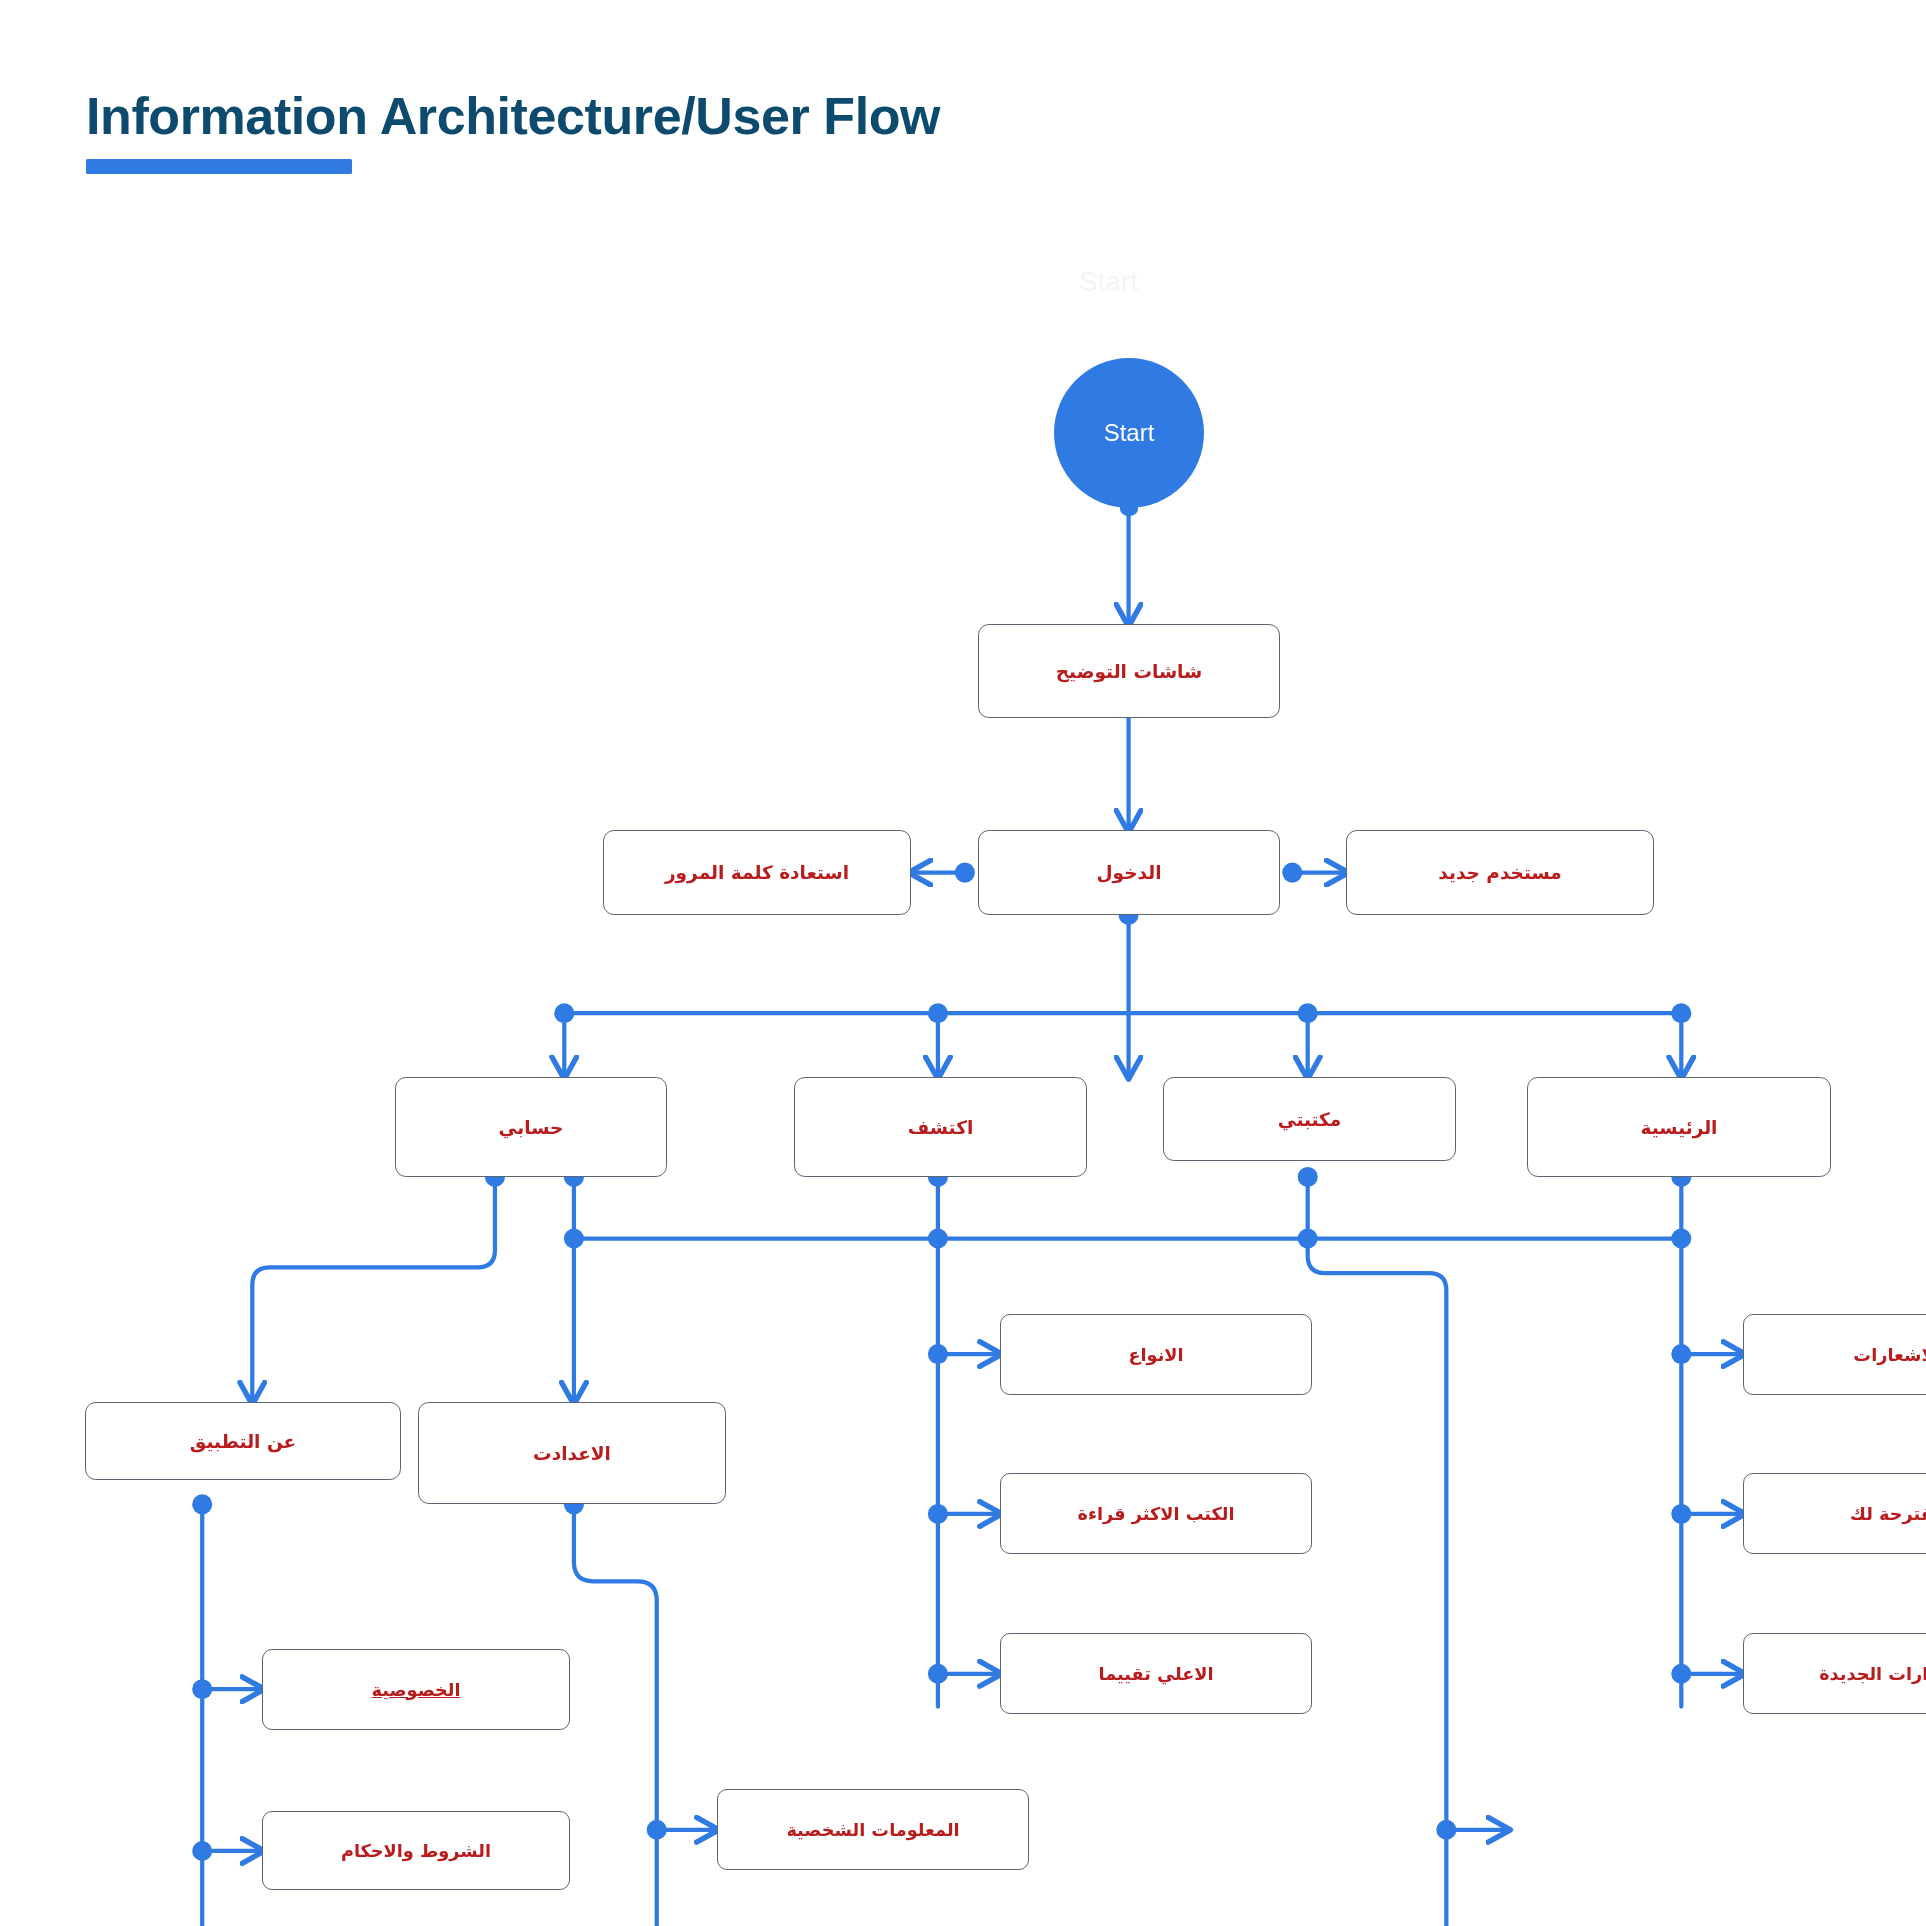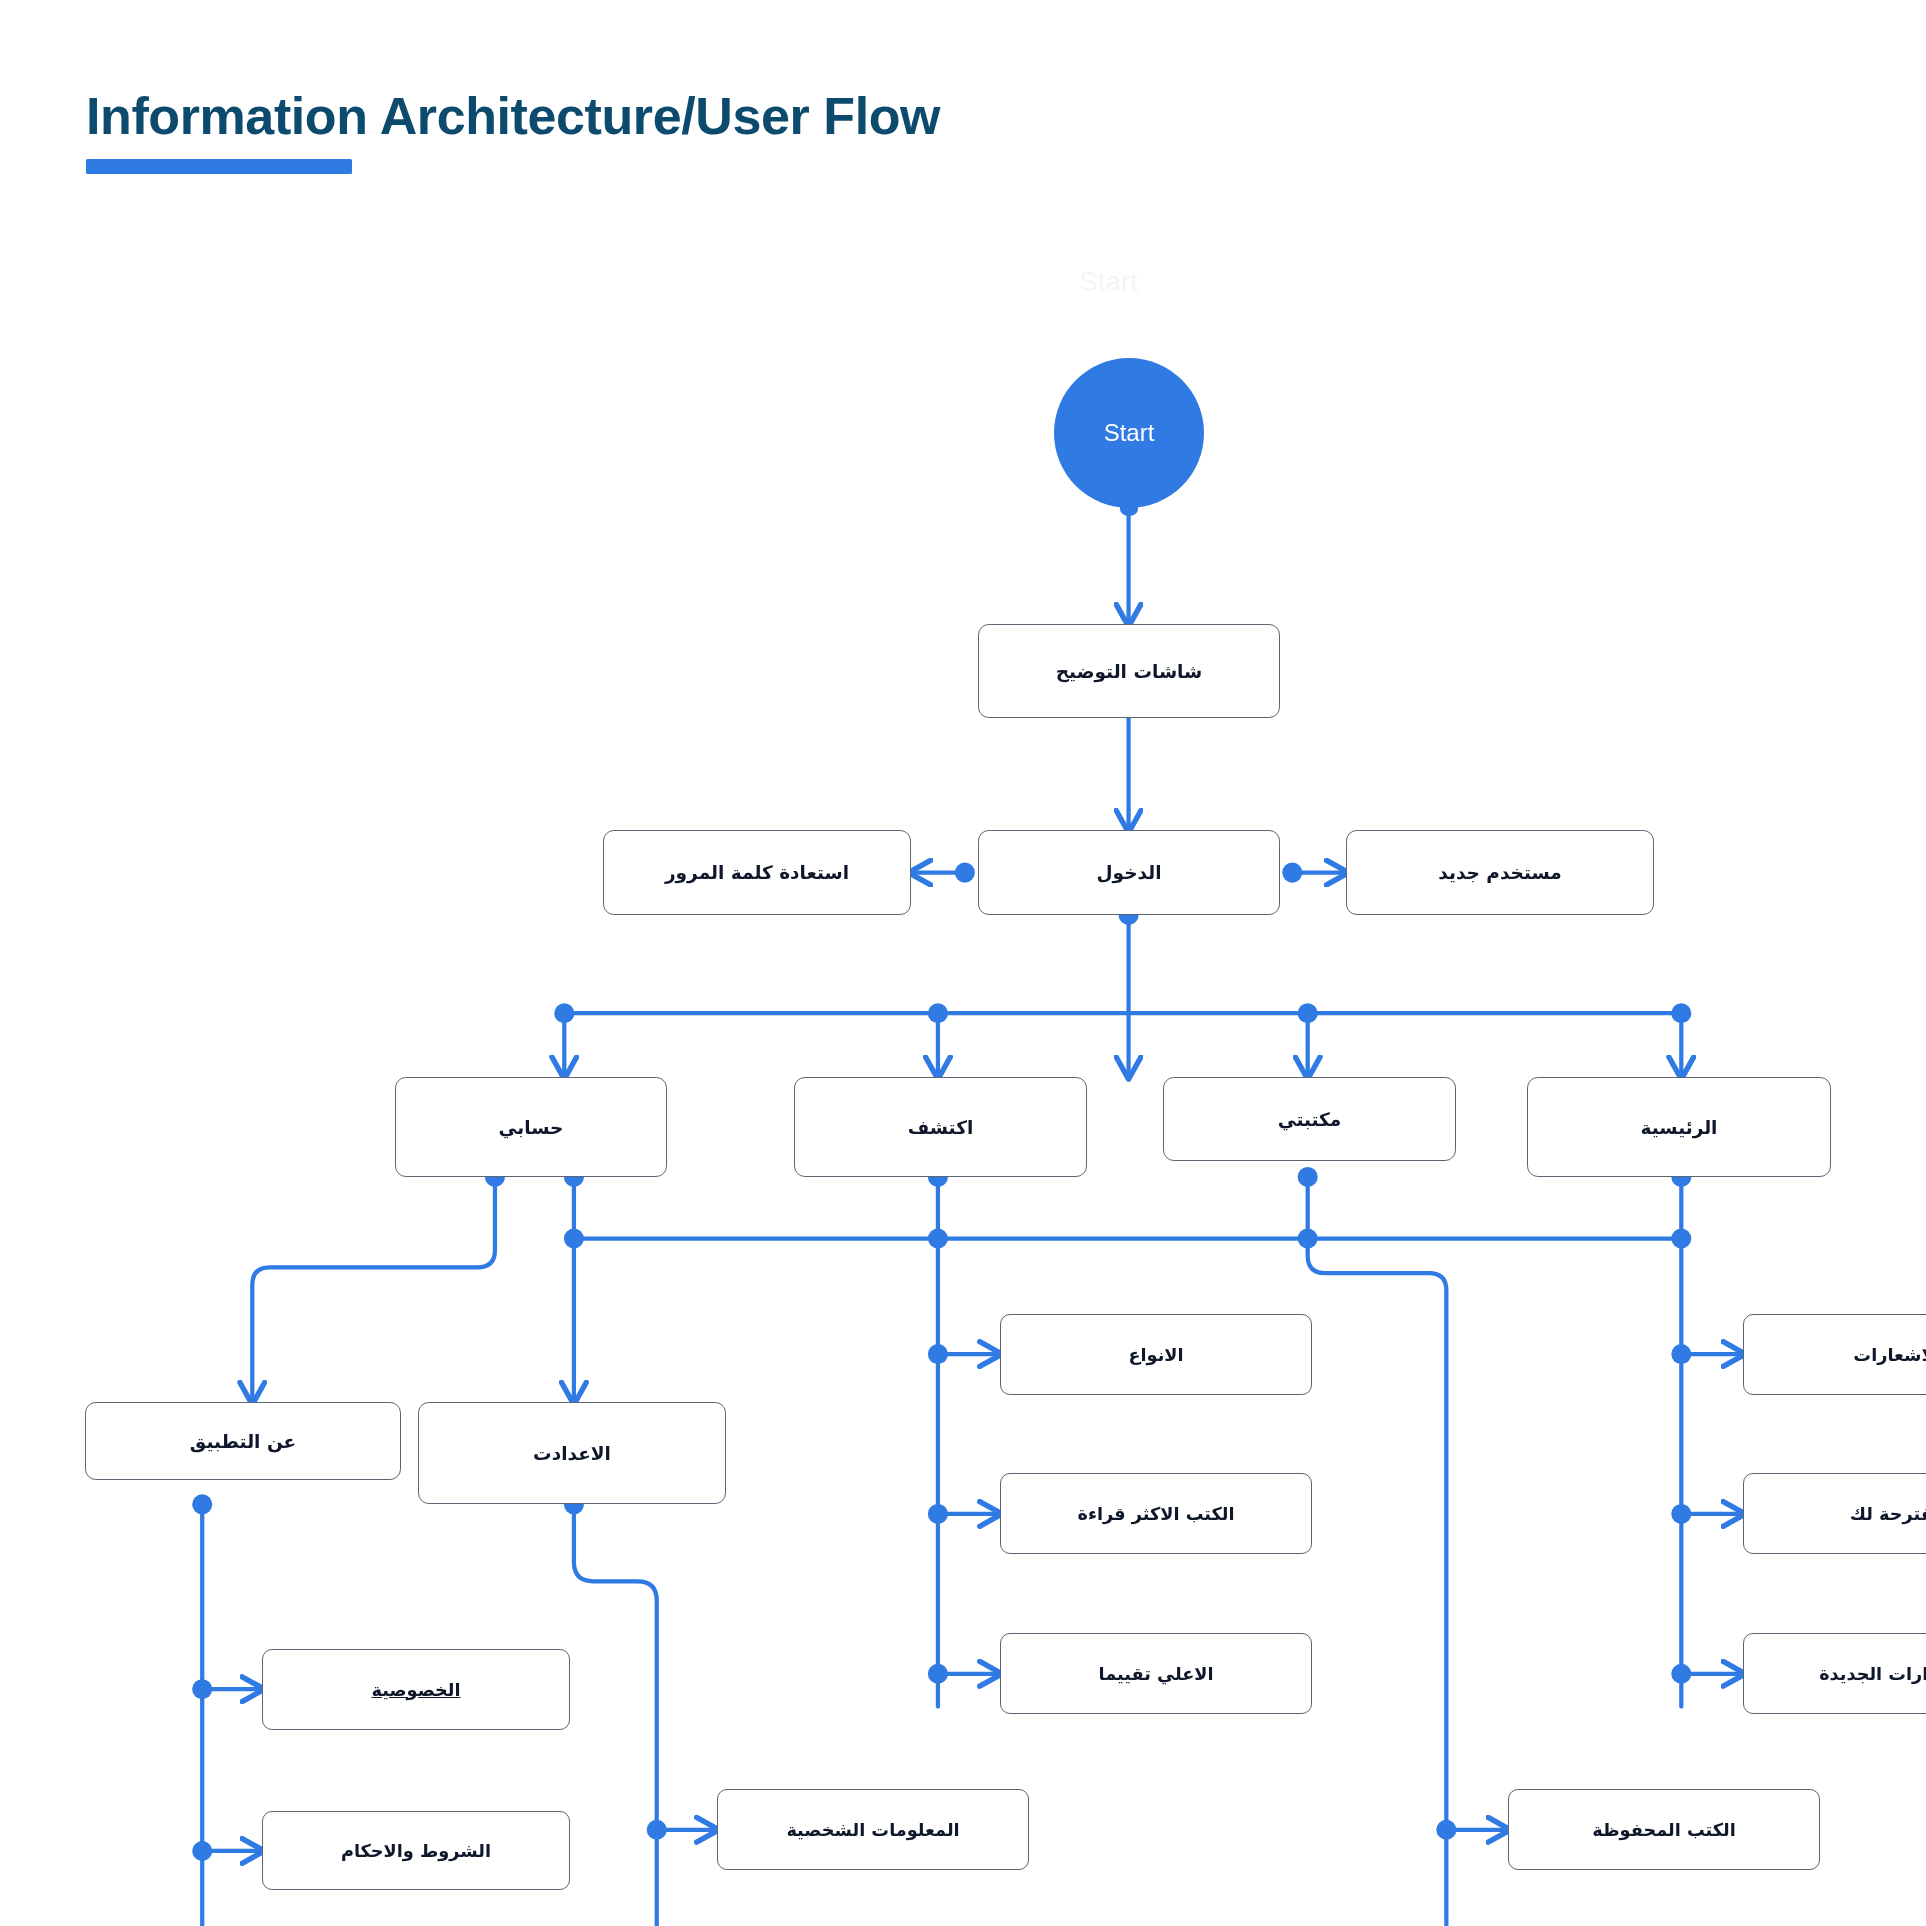--- a/index.html
+++ b/index.html
@@ -23,21 +23,21 @@
 
   
   svg.edges{position:absolute;left:0;top:0;width:2157px;height:2635px;overflow:visible;}
 
   
   .node{
     position:absolute;box-sizing:border-box;
     background:#ffffff;border:1.5px solid #5a6472;border-radius:10.8px;
     display:flex;align-items:center;justify-content:center;
     direction:rtl;text-align:center;
-    color:#0f172a;font-weight:bold;
+    color:#b91c1c;font-weight:bold;
     font-family:"DejaVu Sans","Liberation Sans",sans-serif;
     padding:0 17px;
   }
   .node.lvl{font-size:18.5px;}
   .node.leaf{font-size:17.7px;border-radius:10px;}
 
   .start-node{
     position:absolute;background:#2f7ae3;border-radius:50%;
     display:flex;align-items:center;justify-content:center;
     color:#ffffff;font-weight:normal;font-size:24px;
@@ -193,20 +193,19 @@
 
   <div class="node leaf" style="left:262px;top:1649px;width:308px;height:81px;text-decoration:underline;">الخصوصية</div>
   <div class="node leaf" style="left:262px;top:1811px;width:308px;height:79px;">الشروط والاحكام</div>
 
   <div class="node leaf" style="left:717px;top:1789px;width:312px;height:81px;">المعلومات الشخصية</div>
 
   <div class="node leaf" style="left:1000px;top:1473px;width:312px;height:81px;">الكتب الاكثر قراءة</div>
   <div class="node leaf" style="left:1000px;top:1314px;width:312px;height:81px;">الانواع</div>
   <div class="node leaf" style="left:1000px;top:1633px;width:312px;height:81px;">الاعلي تقييما</div>
 
-  <div class="node leaf" style="left:1508px;top:1789px;width:312px;height:81px;">الكتب المحفوظة</div>
 
   <div class="node leaf" style="left:1743px;top:1314px;width:308px;height:81px;">الاشعارات</div>
   <div class="node leaf" style="left:1743px;top:1473px;width:308px;height:81px;">مقترحة لك</div>
   <div class="node leaf" style="left:1743px;top:1633px;width:308px;height:81px;">الاصدارات الجديدة</div>
 
 </div>
 
 
 </body></html>

